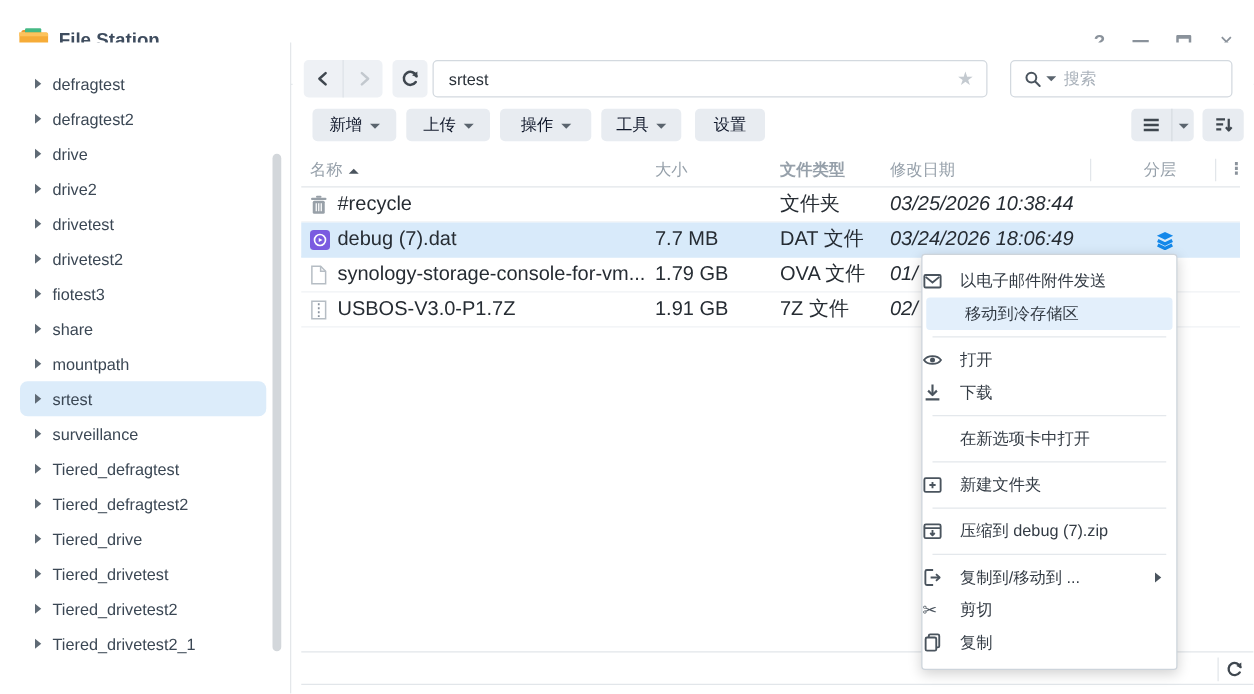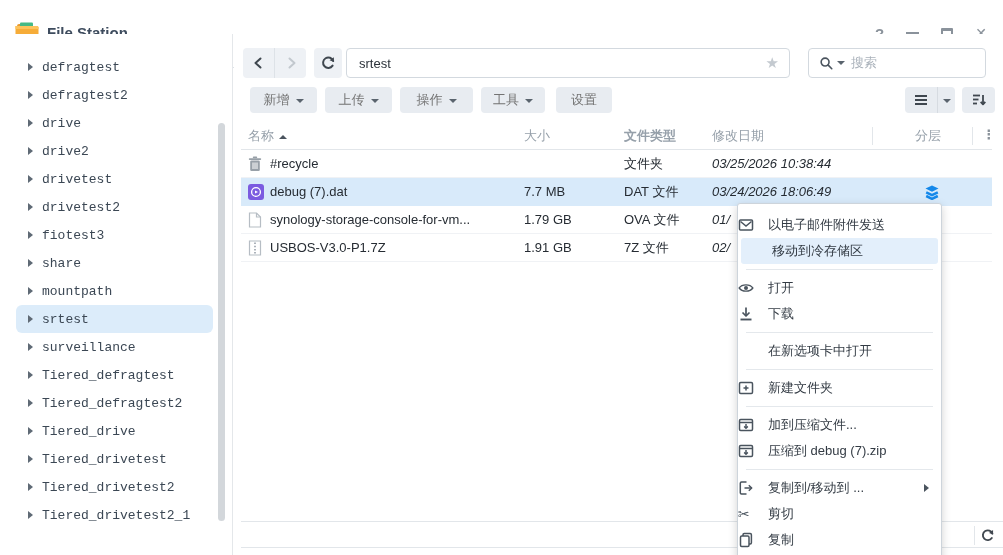--- a/index.html
+++ b/index.html
@@ -11,21 +11,21 @@
   .titlebar { position:absolute; left:0; top:16px; width:1003px; height:52px; background:#fff; border-bottom:1px solid #dde2e7; }
   .app-title { position:absolute; left:47px; top:8px; font-size:15px; font-weight:bold; color:#3e4c5e; }
   .app-logo { position:absolute; left:15px; top:5px; }
   .win-controls { position:absolute; right:16px; top:0; height:34px; display:flex; align-items:center; gap:22px; color:#8a929b; }
   .wc-help { font-size:15px; font-weight:bold; cursor:pointer; }
   .wc-min { width:13px; height:2px; background:#8a929b; cursor:pointer; }
   .wc-max { width:12px; height:10px; border:2px solid #8a929b; border-top-width:3px; border-radius:1px; cursor:pointer; }
   .wc-close { font-size:14px; font-weight:bold; cursor:pointer; }
 
   
-  .sidebar { position:absolute; left:0; top:34px; width:233px; bottom:0; background:#fff; border-right:1px solid #e4e7ea; padding-top:19px; overflow:hidden;font-family:Liberation Mono, monospace; }
+  .sidebar { position:absolute; left:0; top:34px; width:233px; bottom:0; background:#fff; border-right:1px solid #e4e7ea; padding-top:19px; overflow:hidden; }
   .sb-item { height:28px; margin:0 19px 0 16px; padding-left:12px; display:flex; align-items:center; border-radius:6px; cursor:pointer; }
   .sb-item.selected { background:#dcecfa; }
   .sb-arrow { width:14px; display:flex; align-items:center; }
   .sb-arrow::before { content:""; width:0; height:0; border-top:4px solid transparent; border-bottom:4px solid transparent; border-left:5px solid #5f6a75; }
   .sb-label { font-size:13px; color:#3b4754; white-space:nowrap; }
   .sb-scroll { position:absolute; left:218px; top:89px; width:7px; height:398px; background:#d3d7db; border-radius:4px; }
 
   
   .main { position:absolute; left:234px; top:34px; right:0; bottom:0; background:#fff; }
 
@@ -35,38 +35,38 @@
   .nav-btn.back { border-right:1px solid #dde2e7; }
   .refresh-btn { position:absolute; left:80px; top:14px; width:28px; height:30px; background:#eef1f5; border-radius:4px; display:flex; align-items:center; justify-content:center; cursor:pointer; }
   .path-box { position:absolute; left:112px; top:14px; width:444px; height:30px; border:1px solid #d3d9df; border-radius:4px; background:#fff; display:flex; align-items:center; padding:0 10px 0 12px; cursor:text; }
   .path-text { flex:1; font-size:13px; color:#2c333b; }
   .path-star { font-size:15px; color:#c4cad0; cursor:pointer; }
   .search-box { position:absolute; left:574px; top:14px; width:178px; height:30px; border:1px solid #d3d9df; border-radius:4px; background:#fff; display:flex; align-items:center; padding:0 8px 0 10px; cursor:text; }
   .search-caret { width:0; height:0; border-left:4px solid transparent; border-right:4px solid transparent; border-top:4px solid #5a646e; margin:0 6px 0 3px; }
   .search-ph { font-size:13px; color:#a9b1ba; }
 
   
-  .tb-btn { position:absolute; top:53px; height:26px; background:#e8ecf1; border-radius:4px; display:flex; align-items:center; justify-content:center; gap:6px; font-size:13px; color:#737373; cursor:pointer; }
+  .tb-btn { position:absolute; top:53px; height:26px; background:#e8ecf1; border-radius:4px; display:flex; align-items:center; justify-content:center; gap:6px; font-size:13px; color:#0f172a; cursor:pointer; }
   .tb-caret { width:0; height:0; border-left:4px solid transparent; border-right:4px solid transparent; border-top:4px solid #5a646e; margin-top:1px; }
   .view-split { position:absolute; left:671px; top:53px; width:50px; height:26px; background:#e8ecf1; border-radius:4px; display:flex; }
   .view-main { width:33px; display:flex; align-items:center; justify-content:center; border-right:1px solid #d6dbe1; cursor:pointer; }
   .view-caretpart { flex:1; display:flex; align-items:center; justify-content:center; cursor:pointer; }
   .sort-btn { position:absolute; left:728px; top:53px; width:33px; height:26px; background:#e8ecf1; border-radius:4px; display:flex; align-items:center; justify-content:center; cursor:pointer; }
 
   
   .thead { position:absolute; left:7px; top:88px; width:751px; height:28px; border-bottom:1px solid #e2e6ea; font-size:13px; color:#96a0aa; }
   .th { position:absolute; top:0; height:28px; line-height:28px; cursor:pointer; white-space:nowrap; }
   .th-sort { display:inline-block; width:0; height:0; border-left:4px solid transparent; border-right:4px solid transparent; border-bottom:4px solid #4a545e; margin-left:5px; vertical-align:middle; }
   .th-sep { position:absolute; top:5px; width:1px; height:18px; background:#e2e6ea; }
   .th-dots { position:absolute; left:738px; top:0; width:20px; height:28px; line-height:26px; text-align:center; color:#8a929b; font-weight:bold; font-size:13px; letter-spacing:0; cursor:pointer; }
 
   
   .row { position:absolute; left:7px; width:751px; height:28px; border-bottom:1px solid #f0f2f5; cursor:pointer; }
   .row.selected { background:#d8eafa; border-bottom-color:#d8eafa; }
-  .cell { position:absolute; top:0; height:28px; line-height:28px; font-size:13px; color:#262c33; white-space:nowrap; }
+  .cell { position:absolute; top:0; height:28px; line-height:28px; font-size:16px; color:#262c33; white-space:nowrap; }
   .c-icon { left:7px; top:6px; height:16px; line-height:16px; }
   .c-name { left:29px; }
   .c-size { left:283px; }
   .c-type { left:383px; }
   .c-date { left:471px;font-style:italic; }
   .c-tier { left:683px; top:7px; height:14px; line-height:14px; }
 
   
   .statusbar { position:absolute; left:7px; right:0; top:487px; height:27px; border-top:1px solid #e2e6ea; border-bottom:1px solid #e2e6ea; }
   .sb-sep { position:absolute; right:28px; top:4px; width:1px; height:19px; background:#e2e6ea; }
@@ -391,31 +391,20 @@
     <div class="mi-sep"></div>
     <div class="mi">
       <span class="mi-icon">
           <svg width="16" height="16" viewBox="0 0 16 16">
             <rect x="1.5" y="2.5" width="13" height="11" rx="1.2" fill="none" stroke="#4a545e" stroke-width="1.5"></rect>
             <line x1="1.5" y1="5.5" x2="14.5" y2="5.5" stroke="#4a545e" stroke-width="1.5"></line>
             <line x1="8" y1="7" x2="8" y2="11" stroke="#4a545e" stroke-width="1.5"></line>
             <polyline points="6.2,9.4 8,11.2 9.8,9.4" fill="none" stroke="#4a545e" stroke-width="1.5" stroke-linejoin="round"></polyline>
           </svg>
         </span>
-      <span class="mi-label">加到压缩文件...</span>
-    </div>
-    <div class="mi">
-      <span class="mi-icon">
-          <svg width="16" height="16" viewBox="0 0 16 16">
-            <rect x="1.5" y="2.5" width="13" height="11" rx="1.2" fill="none" stroke="#4a545e" stroke-width="1.5"></rect>
-            <line x1="1.5" y1="5.5" x2="14.5" y2="5.5" stroke="#4a545e" stroke-width="1.5"></line>
-            <line x1="8" y1="7" x2="8" y2="11" stroke="#4a545e" stroke-width="1.5"></line>
-            <polyline points="6.2,9.4 8,11.2 9.8,9.4" fill="none" stroke="#4a545e" stroke-width="1.5" stroke-linejoin="round"></polyline>
-          </svg>
-        </span>
       <span class="mi-label">压缩到 debug (7).zip</span>
     </div>
     <div class="mi-sep"></div>
     <div class="mi">
       <span class="mi-icon">
           <svg width="16" height="16" viewBox="0 0 16 16">
             <path d="M8.5,2 h-5 a1.2,1.2 0 0 0 -1.2,1.2 v9.6 a1.2,1.2 0 0 0 1.2,1.2 h5" fill="none" stroke="#4a545e" stroke-width="1.5"></path>
             <line x1="6.5" y1="8" x2="13.5" y2="8" stroke="#4a545e" stroke-width="1.5"></line>
             <polyline points="10.8,5.3 13.7,8 10.8,10.7" fill="none" stroke="#4a545e" stroke-width="1.5" stroke-linejoin="round"></polyline>
           </svg>

